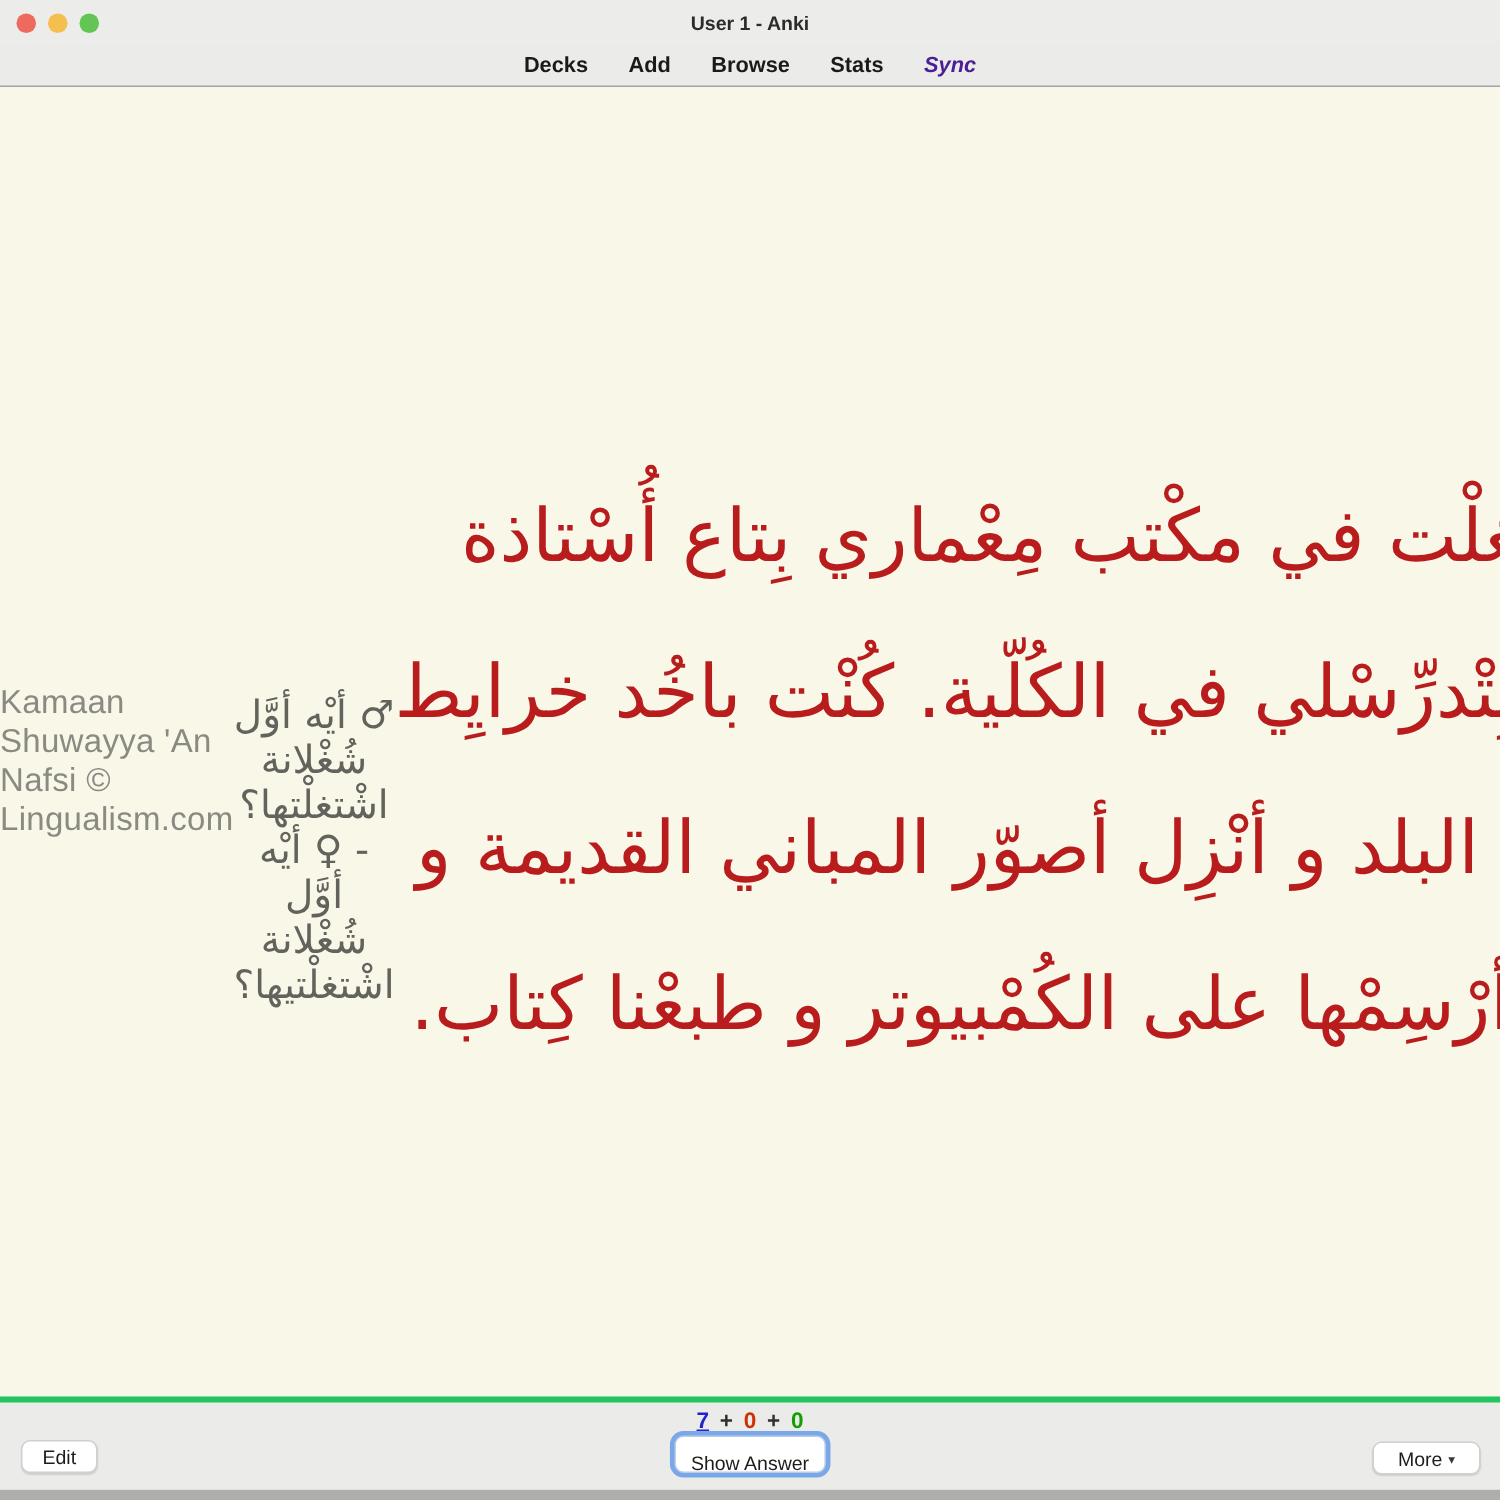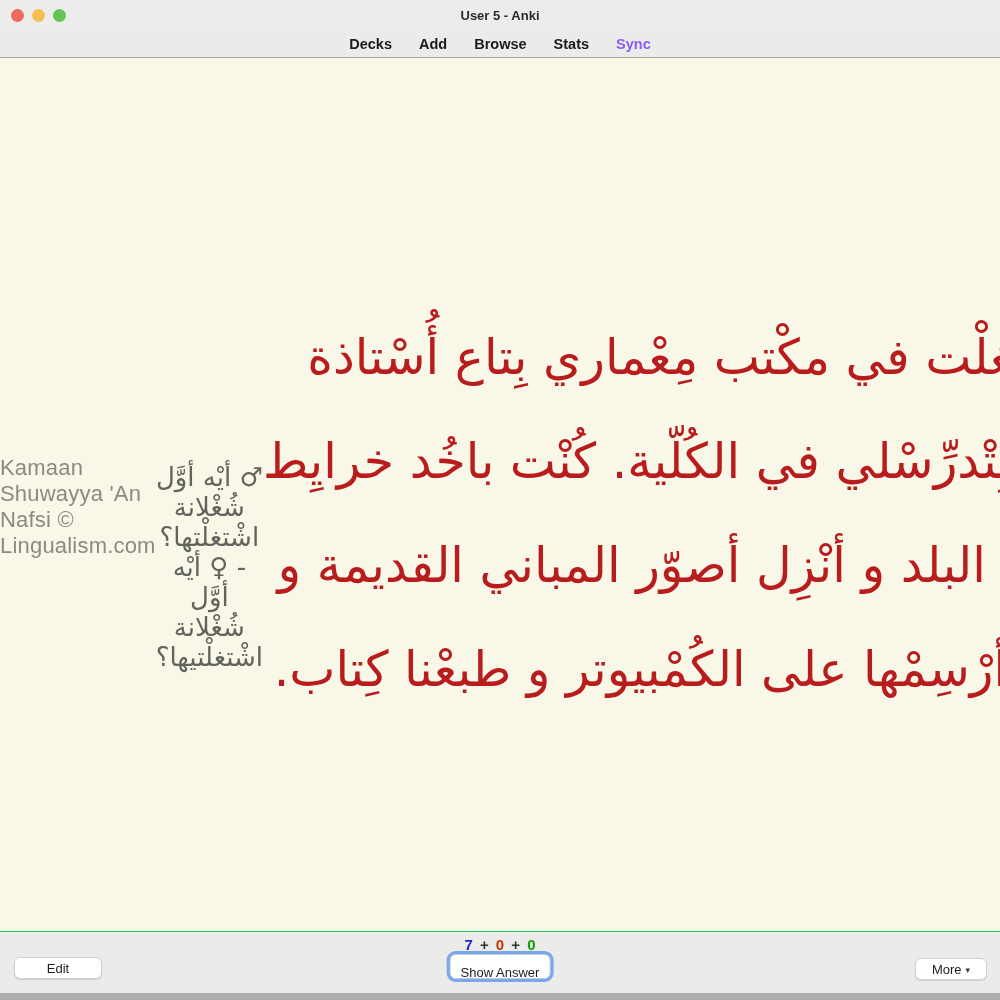--- a/index.html
+++ b/index.html
@@ -50,33 +50,33 @@
     font-size:49px; line-height:104px; text-align:center;
   }
   .answer-line { white-space:nowrap; }
   .attribution { margin-top:30px; font-size:27px; color:#8a8a83; }
   .audio-controls { margin-top:46px; display:flex; gap:21px; }
   .play-button { background:none; border:none; padding:0; cursor:pointer; line-height:0; }
 
   
   .bottombar {
     flex:0 0 62px; height:62px; background:#ebebe9;
-    border-top:1px solid #22c55e; position:relative;
+    border-top:4px solid #22c55e; position:relative;
   }
   .counts { text-align:center; padding-top:4px; font-size:15px; font-weight:bold; color:#2e2e2e; }
   .counts .plus { font-weight:bold; color:#303030; padding:0 3px; }
   .count-new { text-decoration:underline; }
   .actions { position:relative; height:30px; margin-top:1px; }
   .btn {
     font-family:"Liberation Sans", sans-serif; font-size:13px; color:#1c1c1c;
     background:#ffffff; border:1px solid #d0d0ce; border-radius:6px;
     box-shadow:0 1px 1px rgba(0,0,0,0.12); cursor:pointer;
     height:22px; padding:0 12px;
   }
-  .edit-btn { position:absolute; left:14px; top:3px; width:88px; }
+  .edit-btn { position:absolute; left:14px; top:3px; width:51px; }
   .more-btn { position:absolute; right:13px; top:4px; width:72px; }
   .show-answer-btn {
     position:absolute; left:50%; top:0; transform:translateX(-50%);
     height:25px; padding:10px 10px; border:1px solid #b9cde8; border-radius:6px;
     box-shadow:0 0 0 3px #7aa7e8; background:#ffffff;
   }
   .dropdown-arrow { font-size:9px; color:#3a3a3a; margin-left:4px; vertical-align:1px; }
 
   .window-edge { flex:0 0 7px; height:7px; background:#aeaeac; }
 </style>
@@ -84,29 +84,29 @@
 <body>
 
 <div class="window">
 
   <div class="titlebar">
     <div class="traffic-lights">
       <span class="tl" style="background-color: rgb(237, 106, 95);"></span>
       <span class="tl" style="background-color: rgb(245, 191, 79);"></span>
       <span class="tl" style="background-color: rgb(98, 197, 84);"></span>
     </div>
-    <div class="window-title">User 5 - Anki</div>
+    <div class="window-title">User 1 - Anki</div>
   </div>
 
   <nav class="menubar">
     <button class="menu-item">Decks</button>
     <button class="menu-item">Add</button>
     <button class="menu-item">Browse</button>
     <button class="menu-item">Stats</button>
-    <button class="menu-item" style="color: #8b5cf6;">Sync</button>
+    <button class="menu-item" style="color: #4c1d95; font-style: italic;">Sync</button>
   </nav>
 
   <main class="card">
     <div class="deck-header">Kamaan Shuwayya 'An Nafsi © Lingualism.com</div>
 
     <div class="question" dir="rtl">♂ أيْه أوَّل شُغْلانة اشْتغلْتها؟ - ♀ أيْه أوَّل شُغْلانة اشْتغلْتيها؟</div>
 
     <div class="answer" style="color: #b91c1c;">
       <div class="answer-line">اِشْتغلْت في مكْتب مِعْماري بِتاع أُسْتاذة</div>
       <div class="answer-line">كانِت بِتْدرِّسْلي في الكُلّية. كُنْت باخُد خرايِط</div>

